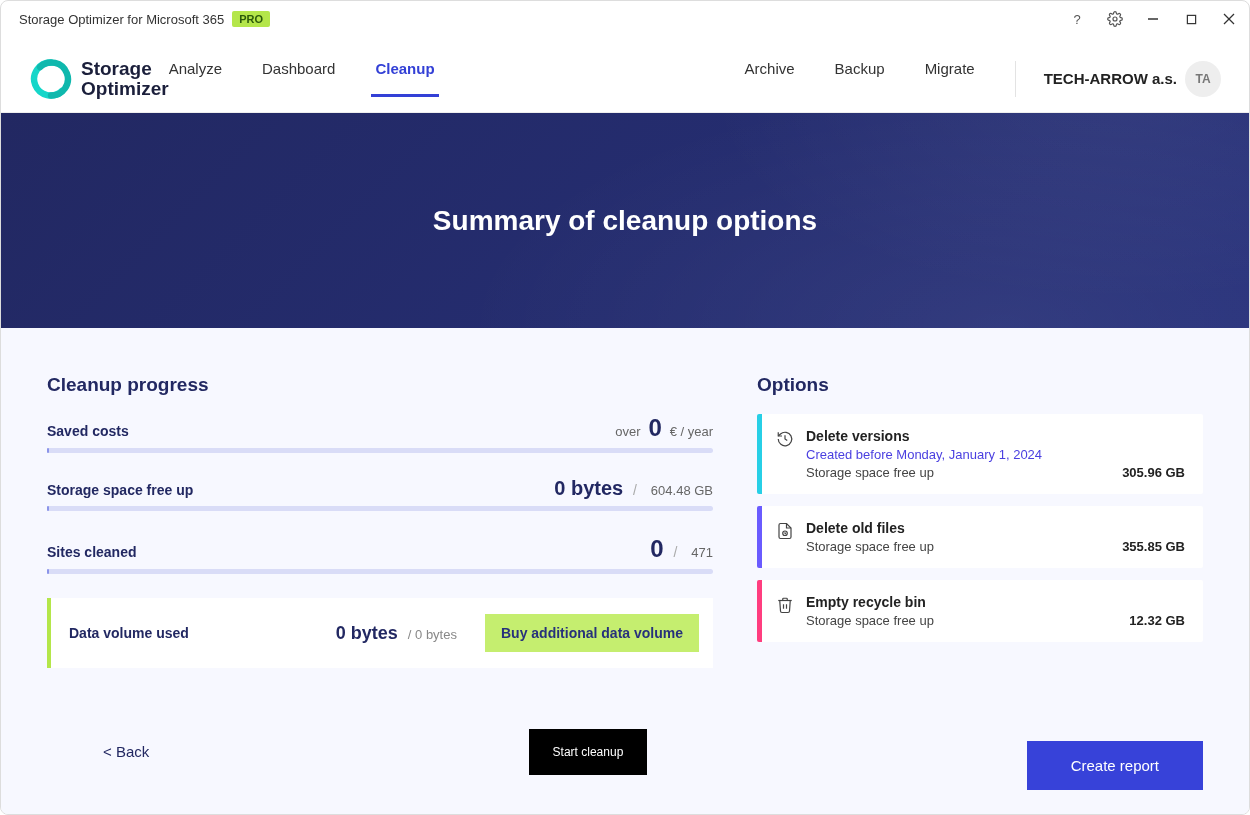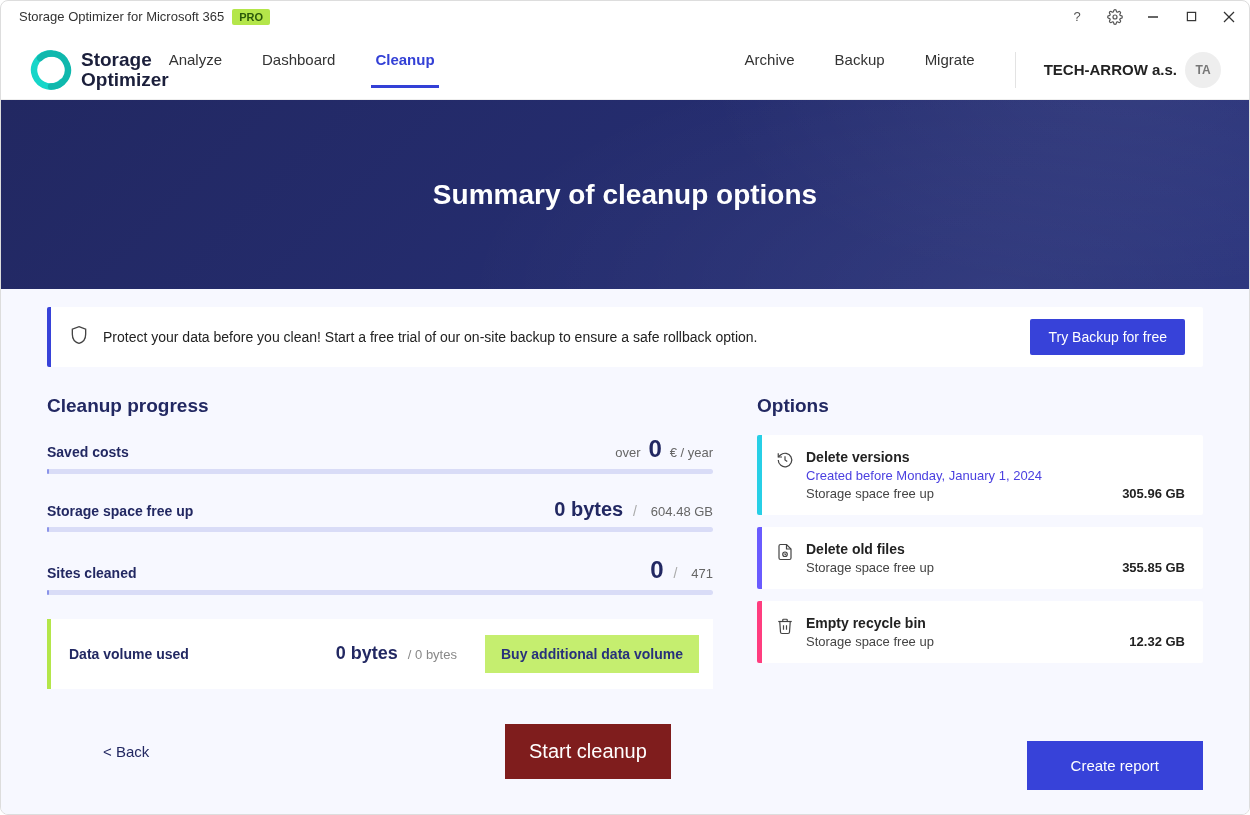--- a/index.html
+++ b/index.html
@@ -90,22 +90,22 @@
       gap:14px;
       border-radius: 2px;
     }
     .callout .shield-icon{ color:#444;}
     .callout-text{ flex:1; font-size:14px; color:#222;}
     .btn-primary{
       background:#3742d9; color:#fff; border:none; padding:10px 18px;
       font-size:14px; cursor:pointer; border-radius:2px;
     }
     .btn-dark{
-      background:#7f1d1d; color:#fff; border:none; padding:16px 24px;
-      font-size:20px; cursor:pointer;
+      background:#000000; color:#fff; border:none; padding:16px 24px;
+      font-size:12px; cursor:pointer;
     }
     .btn-blue{
       background:#3742d9; color:#fff; border:none; padding:16px 44px;
       font-size:15px; cursor:pointer;margin-top:28px;
     }
     .btn-green{
       background:#c5ee6f; color:#27317b; border:none; padding:11px 16px;
       font-size:14px; font-weight:600; cursor:pointer;
     }
 
@@ -215,29 +215,20 @@
     <span class="avatar">TA</span>
   </div>
 </div>
 
 <div class="hero">
   <h1>Summary of cleanup options</h1>
 </div>
 
 <div class="content">
 
-  <div class="callout">
-    <span class="shield-icon">
-      <svg width="20" height="20" viewBox="0 0 24 24" fill="none" stroke="currentColor" stroke-width="1.6">
-          <path d="M12 2l8 3v6c0 5.5-3.5 9.7-8 11-4.5-1.3-8-5.5-8-11V5l8-3z"></path>
-        </svg>
-    </span>
-    <span class="callout-text">Protect your data before you clean! Start a free trial of our on-site backup to ensure a safe rollback option.</span>
-    <button class="btn-primary">Try Backup for free</button>
-  </div>
 
   <div class="columns">
 
     <div class="col-left">
       <div class="section-title">Cleanup progress</div>
 
       <div class="metric">
         <div class="metric-row">
           <span class="metric-label">Saved costs</span>
           <span class="metric-value">

